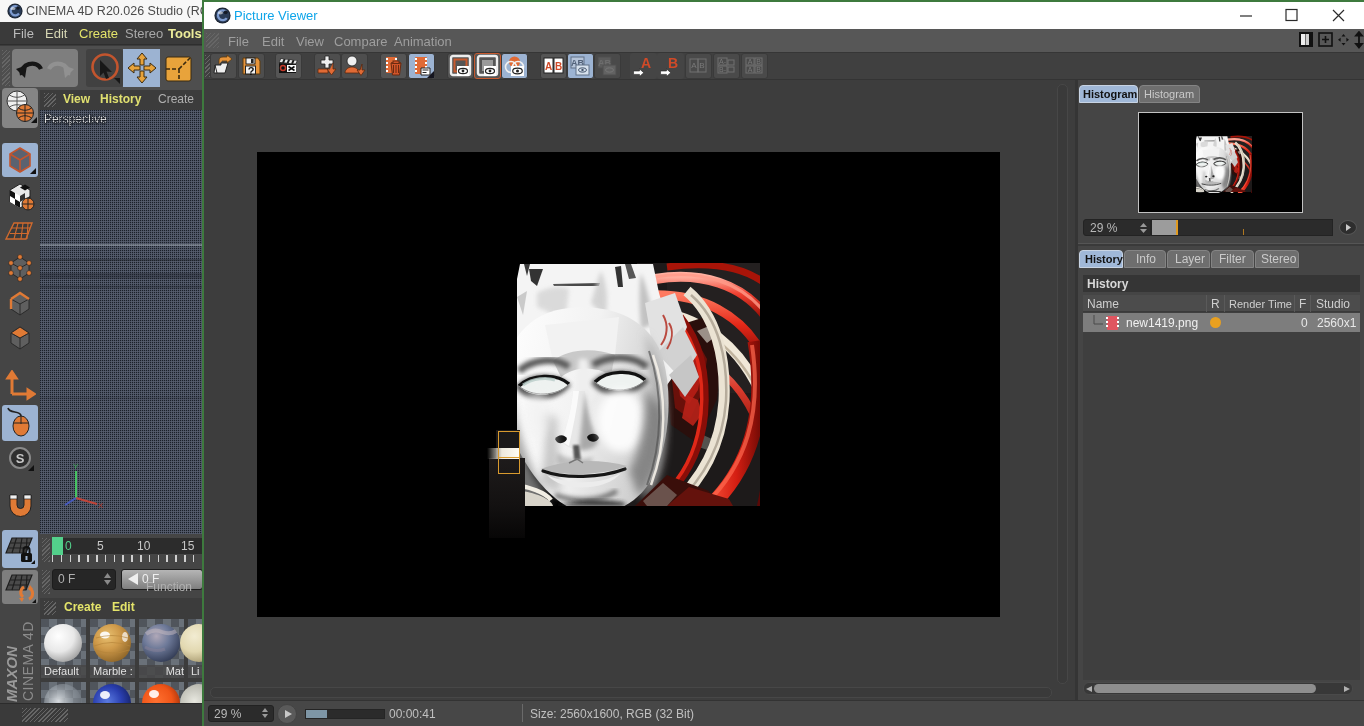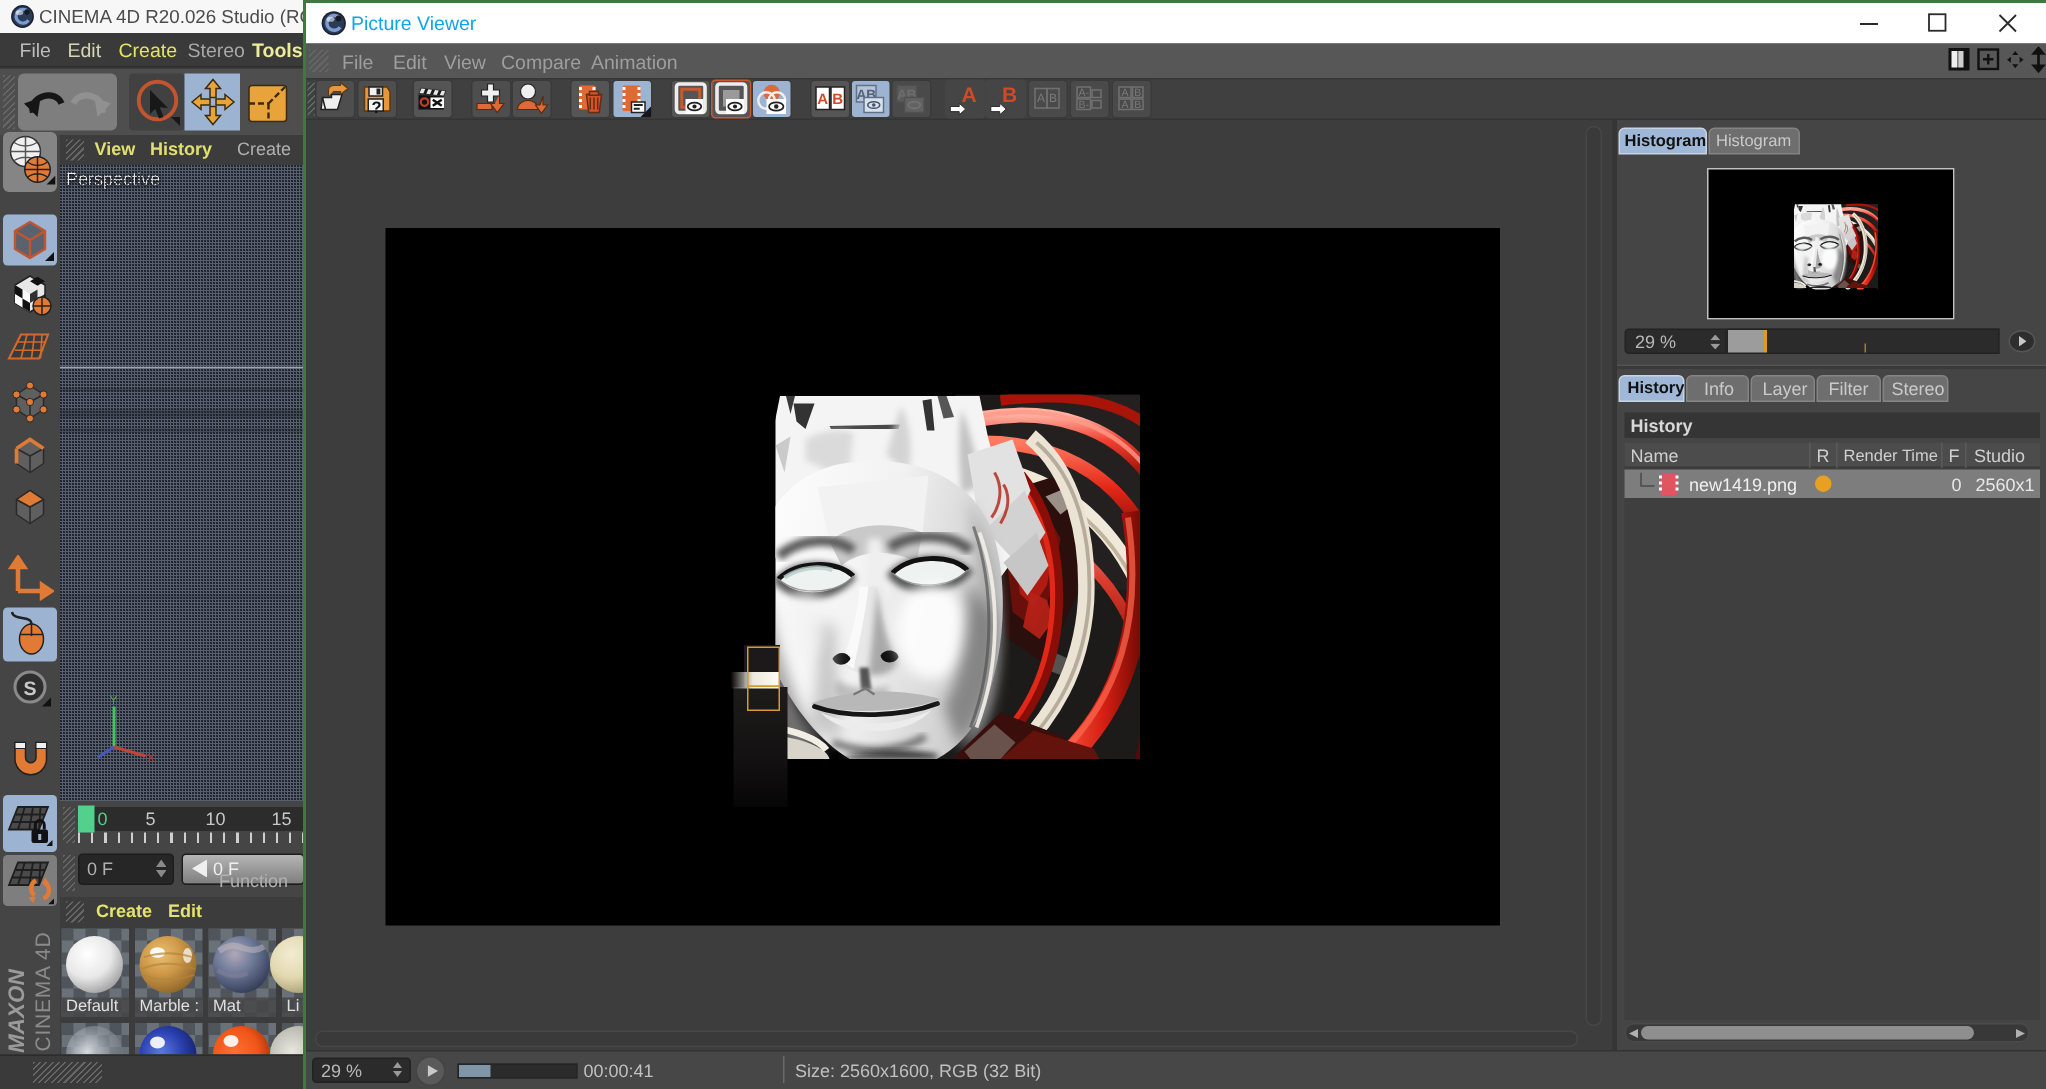--- a/index.html
+++ b/index.html
@@ -289,21 +289,21 @@
   <ellipse cx="64" cy="16" rx="5" ry="3.5" fill="#fff" opacity=".9"></ellipse>
   <ellipse cx="84" cy="18" rx="3" ry="5" fill="#fff" opacity=".7"></ellipse>
   <path d="M53 27 q18 -7 36 0 M54 31 q17 6 34 0 M55 19 q16 -5 32 0" stroke="#b5843a" stroke-width="1.2" fill="none" opacity=".7"></path>
   <circle cx="120" cy="24" r="19" fill="url(#msb)"></circle>
   <path d="M105 15 q8 -6 16 -2 q8 3 14 -1" stroke="#c8bcc2" stroke-width="4" fill="none" opacity=".5"></path>
   <path d="M104 28 q10 6 20 2" stroke="#8a8298" stroke-width="3" fill="none" opacity=".5"></path>
   <circle cx="158" cy="24" r="19" fill="url(#msl)"></circle>
 </svg>
 <div class="mlabel" style="left:41px;">Default</div>
 <div class="mlabel" style="left:90px;">Marble :</div>
-<div class="mlabel" style="left:139px;">Mat</div>
+<div class="mlabel" style="left:139px;text-align:right;">Mat</div>
 <div class="mlabel" style="left:188px;width:36px;">Li</div>
 <div class="mtile2" style="left:41px;"></div>
 <div class="mtile2" style="left:90px;"></div>
 <div class="mtile2" style="left:139px;"></div>
 <div class="mtile2" style="left:188px;width:15px;"></div>
 <svg class="ab" style="left:41px;top:682px" width="162px" height="21" viewBox="0 0 162 21">
   <defs>
     <radialGradient id="msg" cx="38%" cy="45%" r="75%">
           <stop offset="0%" stop-color="#d8dce0"></stop>
           <stop offset="55%" stop-color="#9aa2aa" stop-opacity=".55"></stop>

